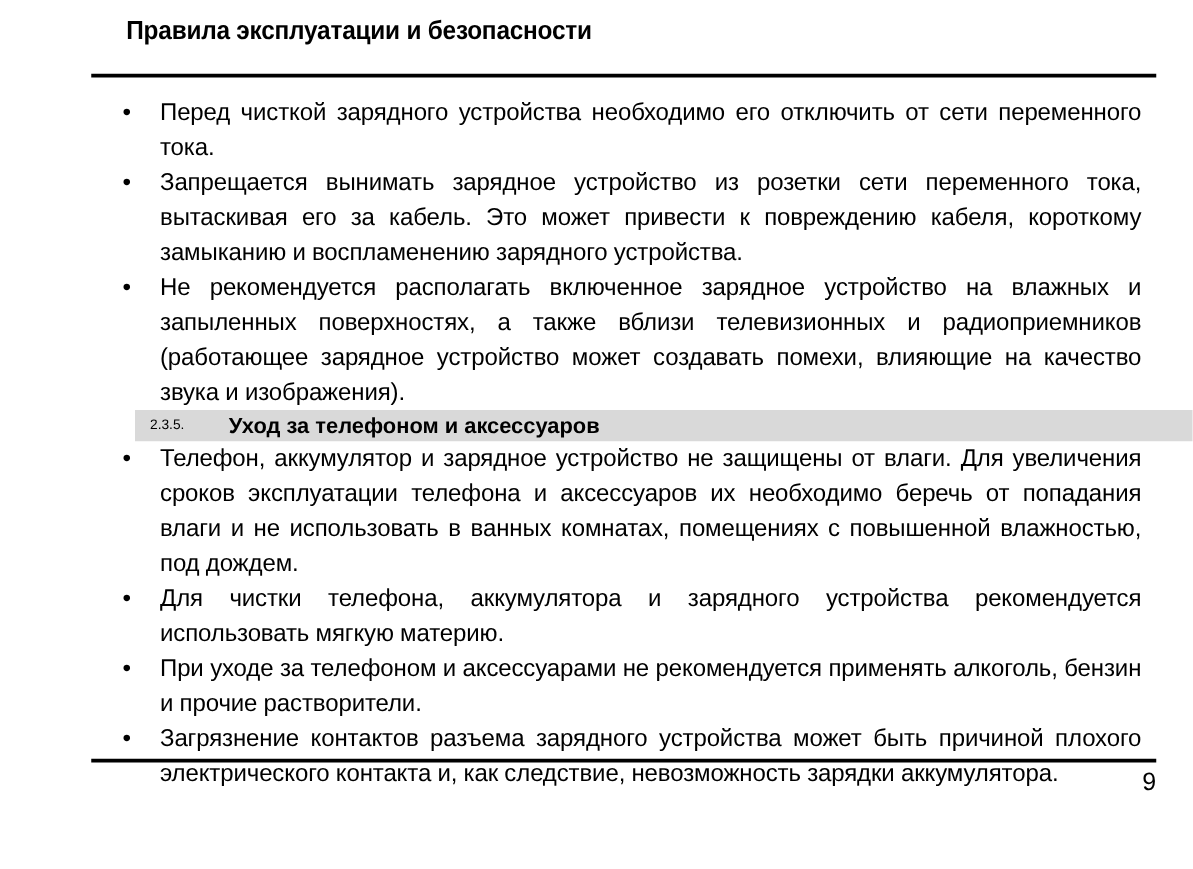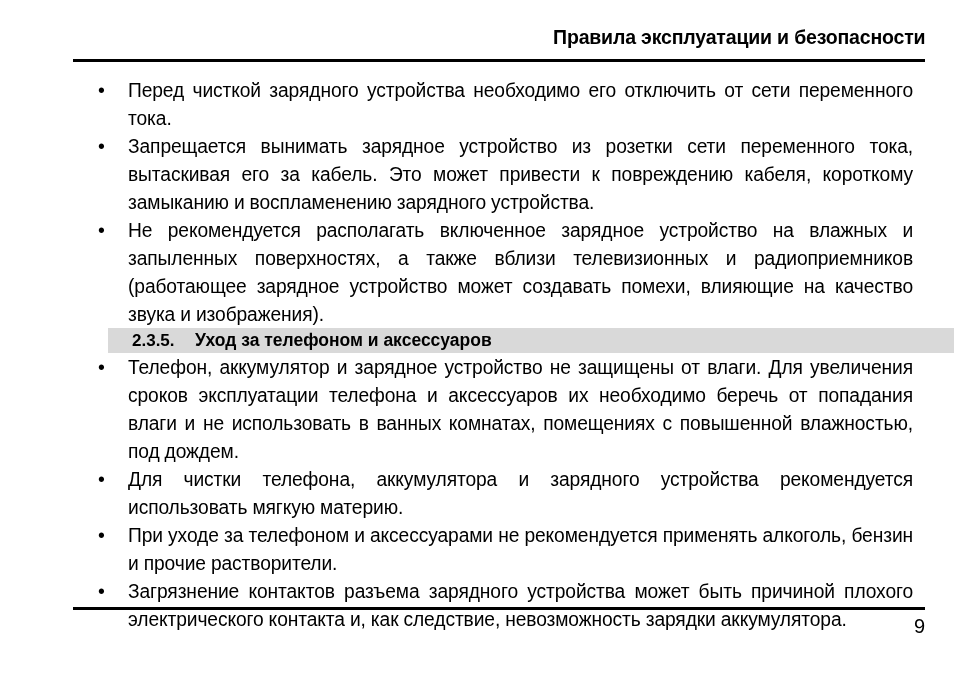--- a/index.html
+++ b/index.html
@@ -23,23 +23,23 @@
     top: 0;
     width: 954px;
     height: 695px;
     box-sizing: border-box;
   }
 
   
   .page-header {
     position: absolute;
     left: 73px;
-    top: 24px;
+    top: 12px;
     width: 852px;
-    text-align: right;
+    text-align: left;
   }
   .page-header-title {
     display: inline-block;
     font-size: 21px;
     font-weight: bold;
     letter-spacing: -0.2px;
     line-height: 26px;
     transform: scaleX(0.93);
     transform-origin: right center;
     white-space: nowrap;
@@ -99,26 +99,25 @@
     background: #d9d9d9;
     width: 849px;
     margin: 0 0 0 35px;
     height: 25px;
     box-sizing: border-box;
     padding: 0 0 0 12px;
     display: flex;
     align-items: center;
   }
   .section-heading .sec-num {
-    font-size: 17px;
-    font-weight: bold;
+    font-size: 11px;
+    font-weight: normal;
     line-height: 25px;
     display: inline-block;
     min-width: 63px;
-    margin-left: 12px;
   }
   .section-heading .sec-title {
     font-size: 17.5px;
     font-weight: bold;
     line-height: 25px;
     display: inline-block;
   }
 
   
   .footer-rule {

